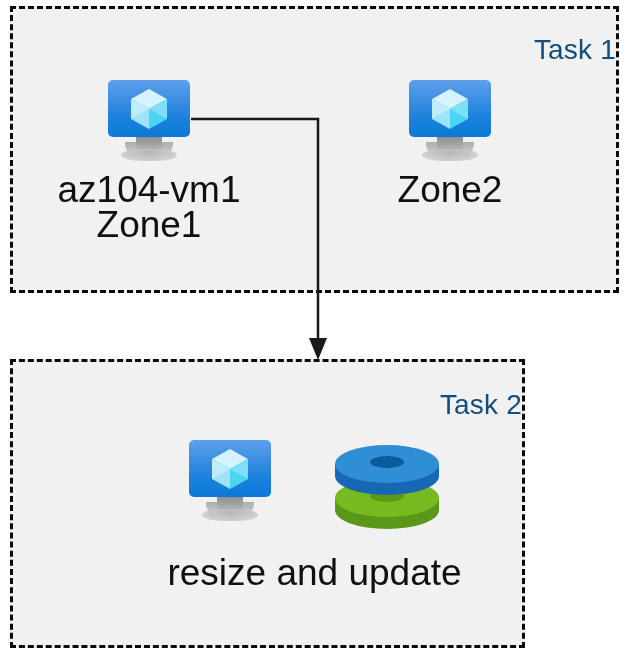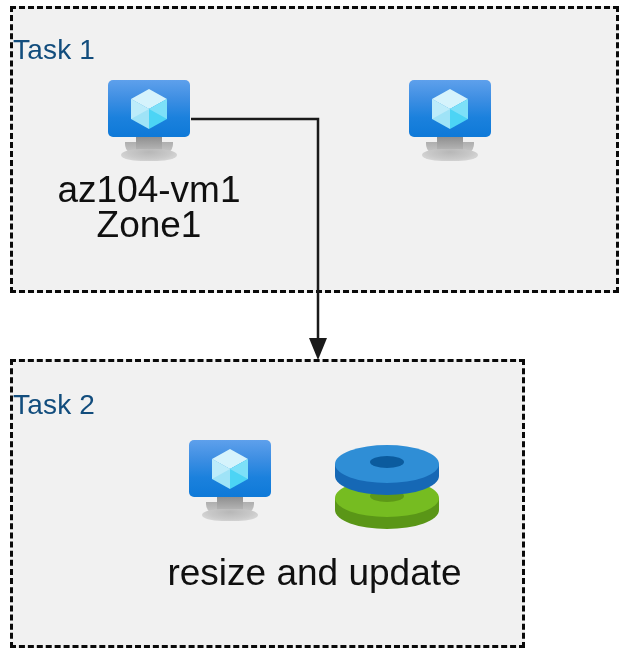--- a/index.html
+++ b/index.html
@@ -24,21 +24,21 @@
     box-sizing: border-box;
     background: #f1f1f1;
     border: 3px dashed #0a0a0a;
   }
   #task1-box { left: 10px;  top: 6px;   width: 609px; height: 287px; }
   #task2-box { left: 10px;  top: 359px; width: 515px; height: 289px; }
 
   .task-title {
     position: absolute;
     width: 100%;
-    text-align: left;
+    text-align: right;
     color: #124d7d;
     font-size: 28px;
     line-height: 34px;
     letter-spacing: 0.2px;
     white-space: nowrap;
   }
   #task1-title { top: 24px; }
   #task2-title { top: 26px; }
 
   
@@ -170,20 +170,21 @@
       <div class="vm-screen"></div>
       <svg class="vm-cube" viewBox="0 0 40 42">
         <polygon points="20,1 38,11 20,21 2,11" fill="#d5f3fc"></polygon>
         <polygon points="2,11 20,21 20,41 2,31" fill="#9fe3f7"></polygon>
         <polygon points="38,11 38,31 20,41 20,21" fill="#4cd4f5"></polygon>
         <polygon points="2,11 20,21 2,31" fill="#bdecfa"></polygon>
         <polygon points="38,11 20,21 38,31" fill="#7de0f8"></polygon>
       </svg>
     </div>
     <div class="node-label-wrap">
+      <span class="node-label row">Zone2</span>
     </div>
   </div>
 
   <div id="task2-box" class="task-box">
     <div id="task2-title" class="task-title">Task 2</div>
   </div>
 
   <div id="node-vm3" class="node">
     <div class="vm-icon">
       <div class="vm-foot-l"></div>

